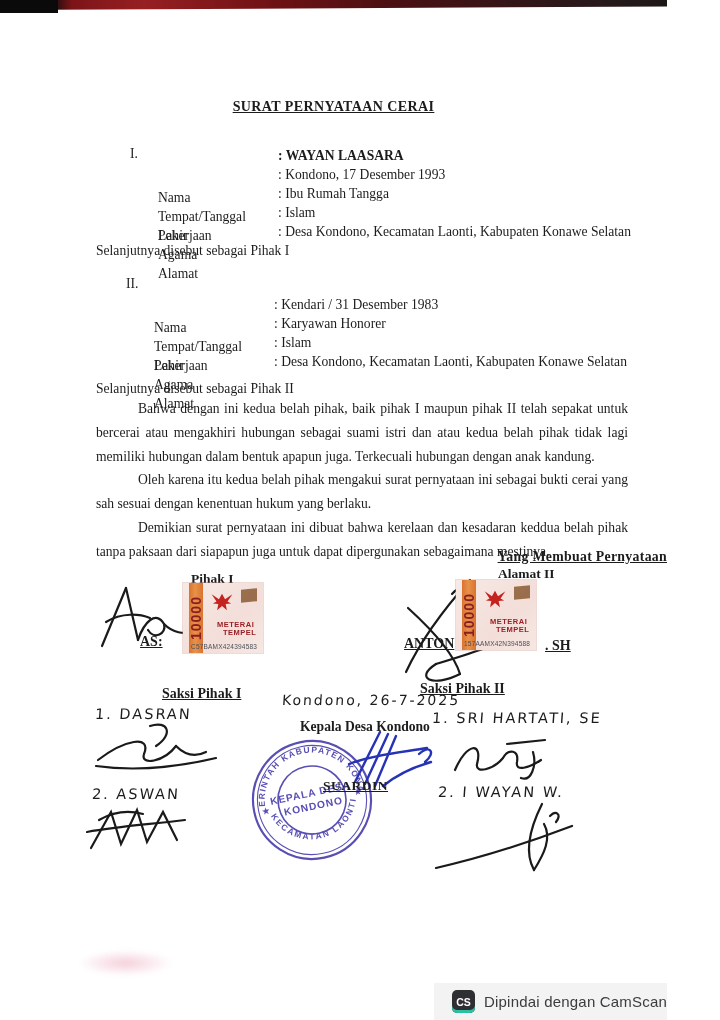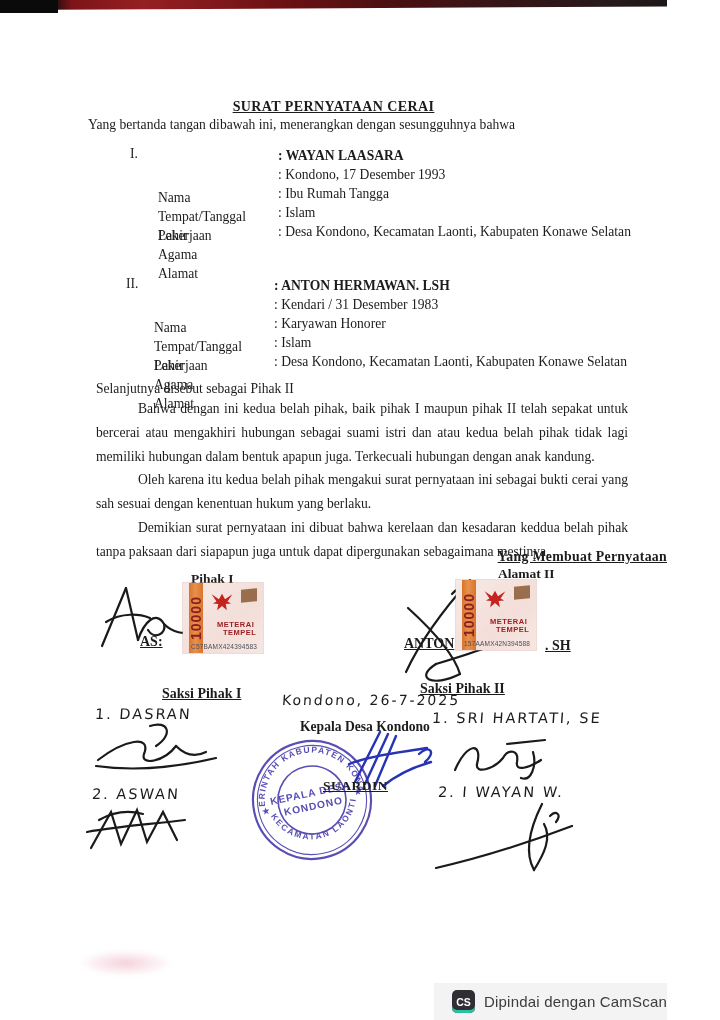--- a/index.html
+++ b/index.html
@@ -72,21 +72,20 @@
 </head>
 <body>
 
 <div class="page">
 
   <div class="topband"></div>
   <div class="corner"></div>
   <div class="smudge"></div>
 
   <div class="title">SURAT PERNYATAAN CERAI</div>
-  <div class="intro">Yang bertanda tangan dibawah ini, menerangkan dengan sesungguhnya bahwa</div>
 
   <div class="party" style="left:130px;top:146px;">
     <span class="numeral">I.</span>
     <div class="rows">
       <div class="prow">
           <span class="lbl">Nama</span>
           <span class="val val-bold">: WAYAN LAASARA</span>
         </div>
       <div class="prow">
           <span class="lbl">Tempat/Tanggal Lahir</span>
@@ -99,27 +98,27 @@
       <div class="prow">
           <span class="lbl">Agama</span>
           <span class="val">: Islam</span>
         </div>
       <div class="prow">
           <span class="lbl">Alamat</span>
           <span class="val">: Desa Kondono, Kecamatan Laonti, Kabupaten Konawe Selatan</span>
         </div>
     </div>
   </div>
+  <div class="note" style="left:96px;top:243px;">Selanjutnya disebut sebagai Pihak I</div>
 
   <div class="party" style="left:126px;top:276px;">
     <span class="numeral">II.</span>
     <div class="rows">
       <div class="prow">
           <span class="lbl">Nama</span>
-          <span class="val val-bold">: ANTON HERMAWAN. LSH</span>
         </div>
       <div class="prow">
           <span class="lbl">Tempat/Tanggal Lahir</span>
           <span class="val">: Kendari / 31 Desember 1983</span>
         </div>
       <div class="prow">
           <span class="lbl">Pekerjaan</span>
           <span class="val">: Karyawan Honorer</span>
         </div>
       <div class="prow">

